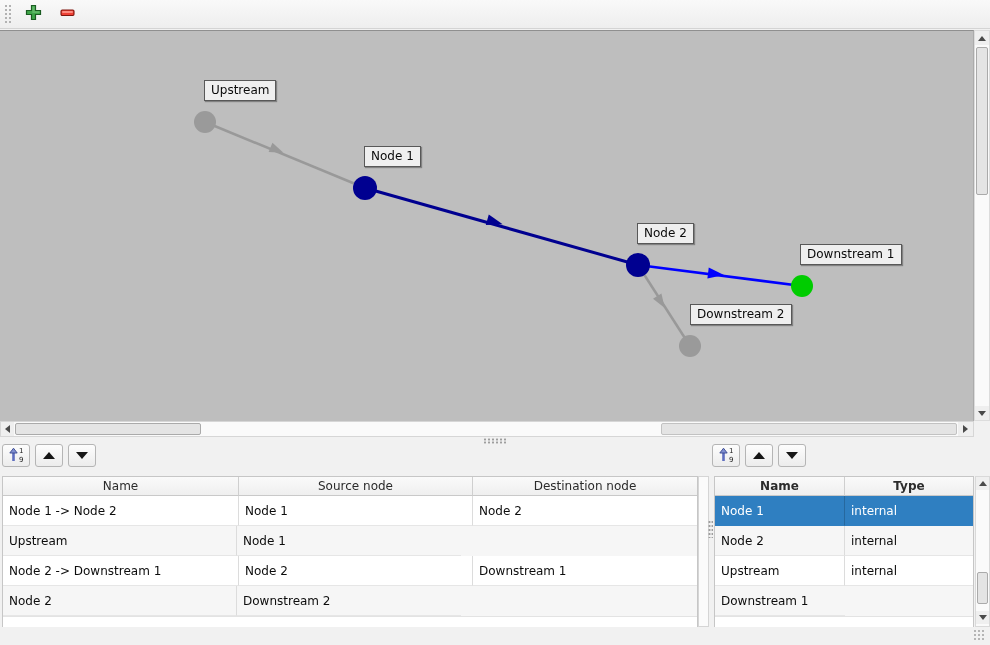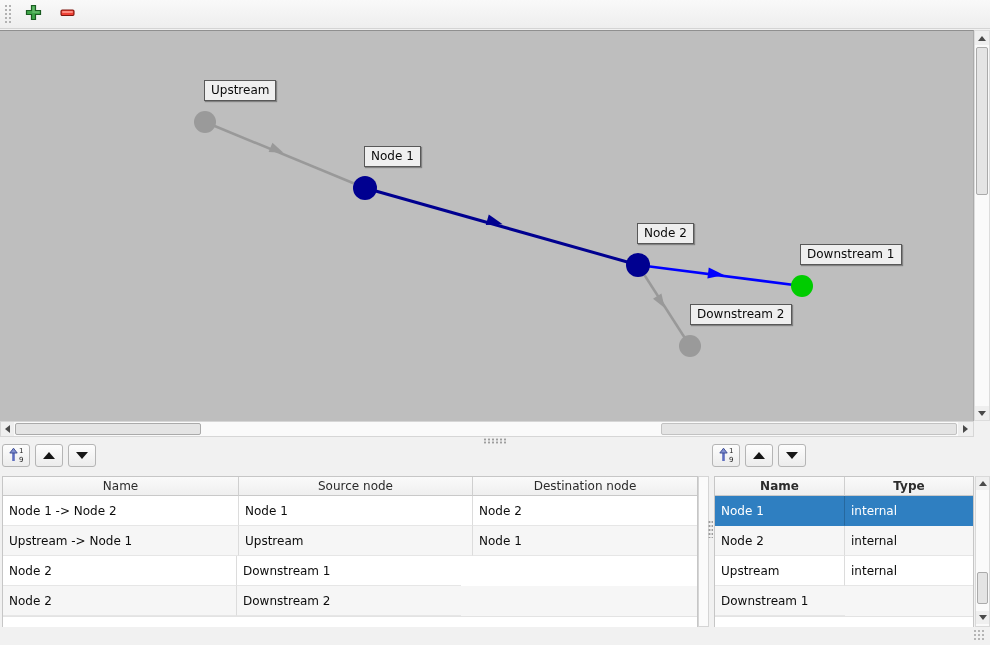--- a/index.html
+++ b/index.html
@@ -186,25 +186,25 @@
     <div class="th c1">Name</div>
     <div class="th c2">Source node</div>
     <div class="th c3">Destination node</div>
   </div>
   <div class="tr odd">
     <div class="td c1">Node 1 -&gt; Node 2</div>
     <div class="td c2">Node 1</div>
     <div class="td c3">Node 2</div>
   </div>
   <div class="tr even">
-    <div class="td c1">Upstream -&gt; Node 1</div>
     <div class="td c2">Upstream</div>
     <div class="td c3">Node 1</div>
   </div>
   <div class="tr odd">
+    <div class="td c1">Node 2 -&gt; Downstream 1</div>
     <div class="td c2">Node 2</div>
     <div class="td c3">Downstream 1</div>
   </div>
   <div class="tr even">
     <div class="td c2">Node 2</div>
     <div class="td c3">Downstream 2</div>
   </div>
   <div class="tr partial"></div>
 </div>
 

